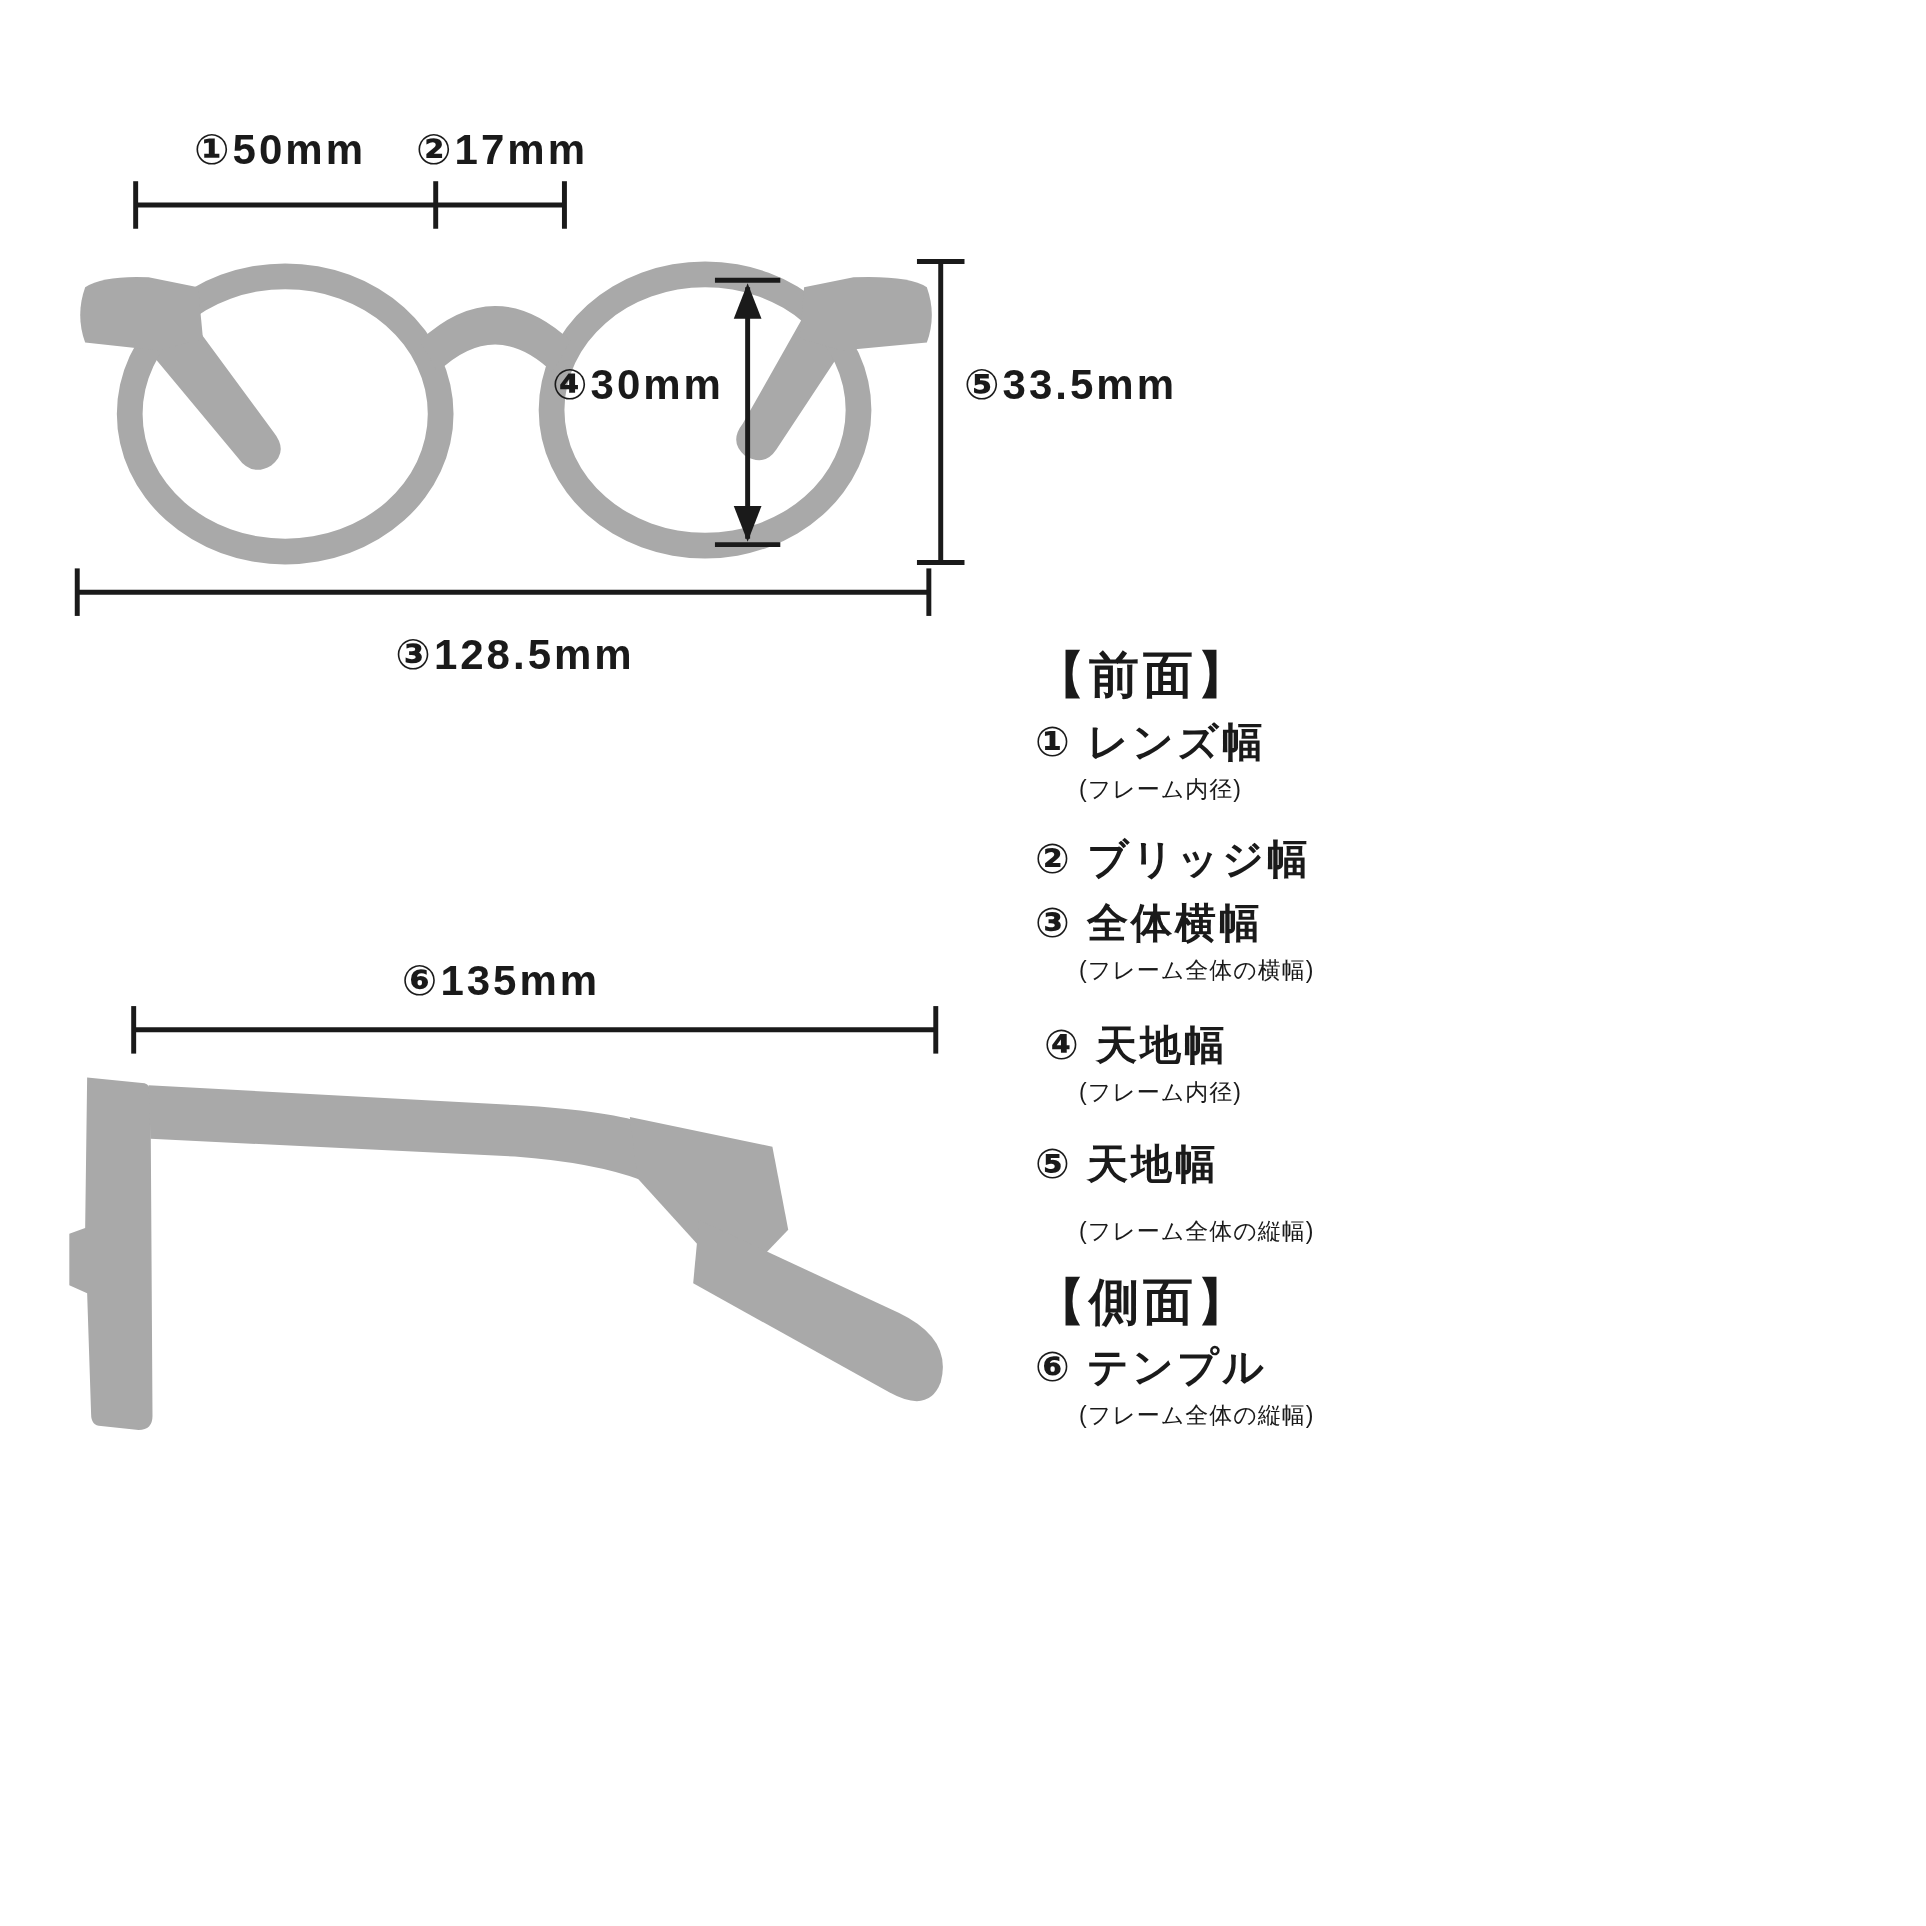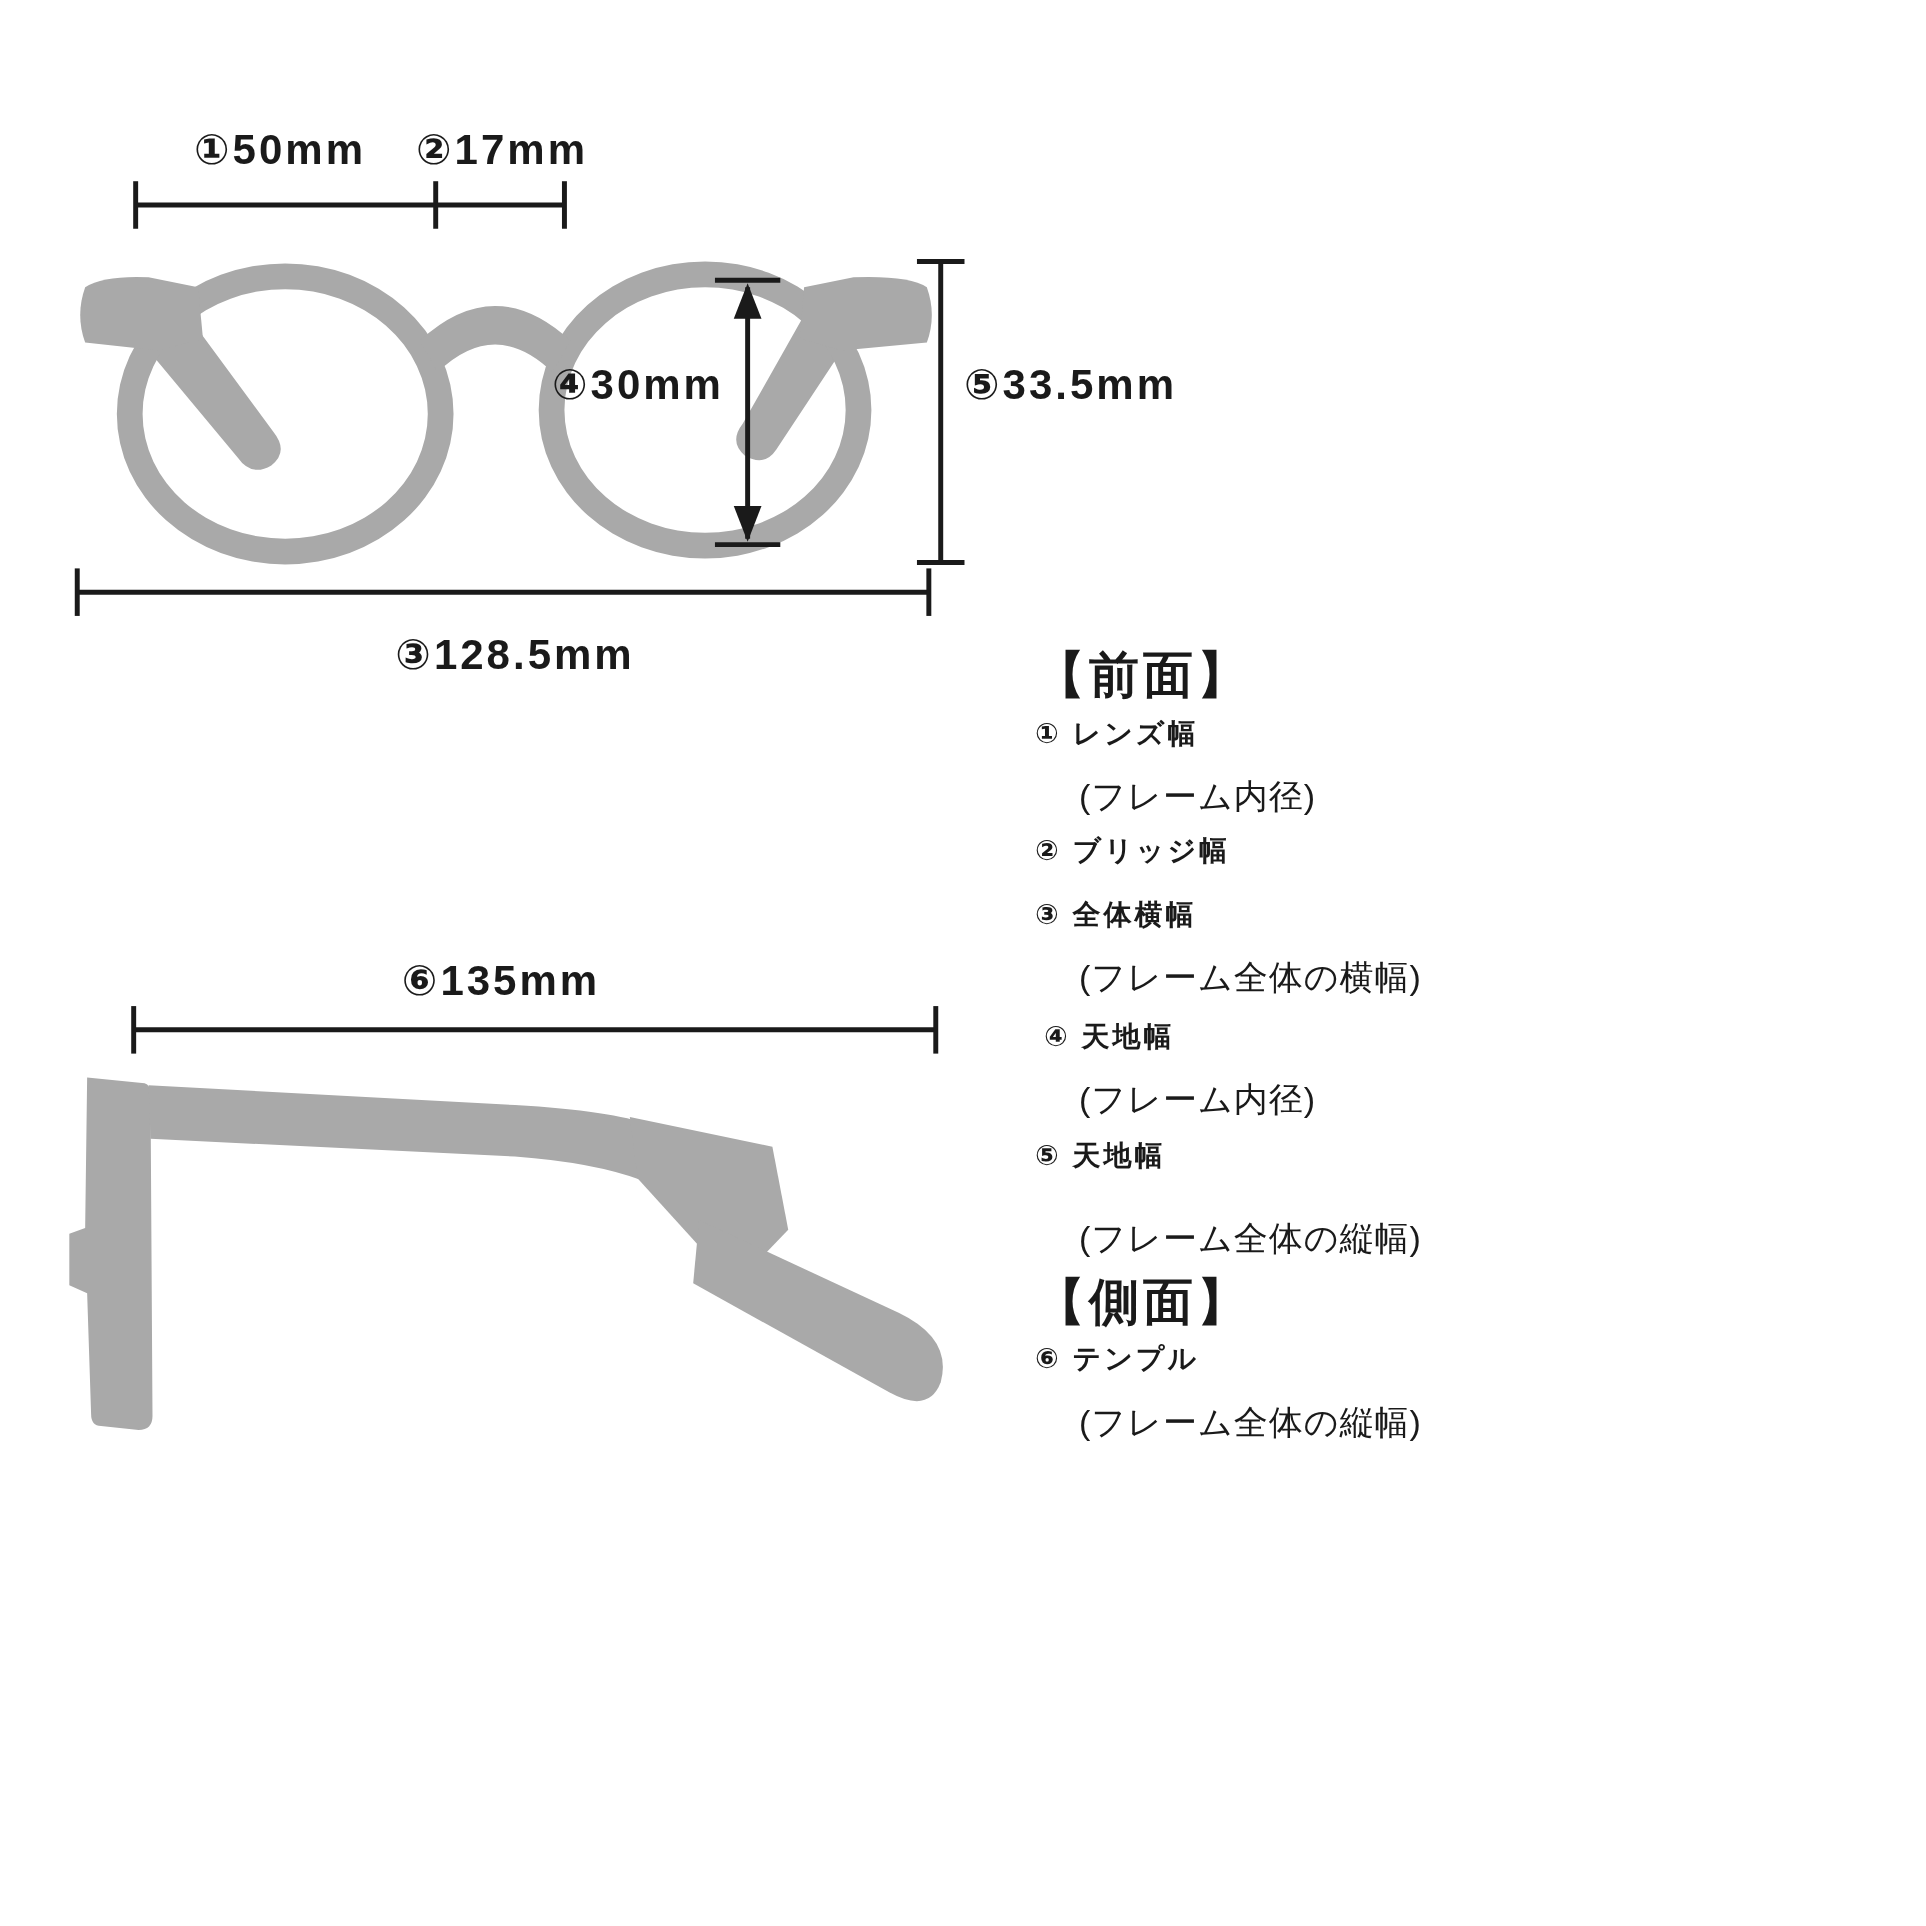--- a/index.html
+++ b/index.html
@@ -24,29 +24,29 @@
   .legend-heading {
     position:absolute;
     font-size:50px;
     font-weight:600;
     letter-spacing:4px;
     white-space:nowrap;
     color:#1a1a1a;
   }
   .legend-item {
     position:absolute;
-    font-size:28px;
+    font-size:41px;
     font-weight:600;
     letter-spacing:3px;
     white-space:nowrap;
     color:#1a1a1a;
   }
   .legend-sub {
     position:absolute;
-    font-size:34px;
+    font-size:23px;
     font-weight:500;
     letter-spacing:1px;
     white-space:nowrap;
     color:#1a1a1a;
   }
 </style>
 </head>
 <body>
 
 <div class="stage">

